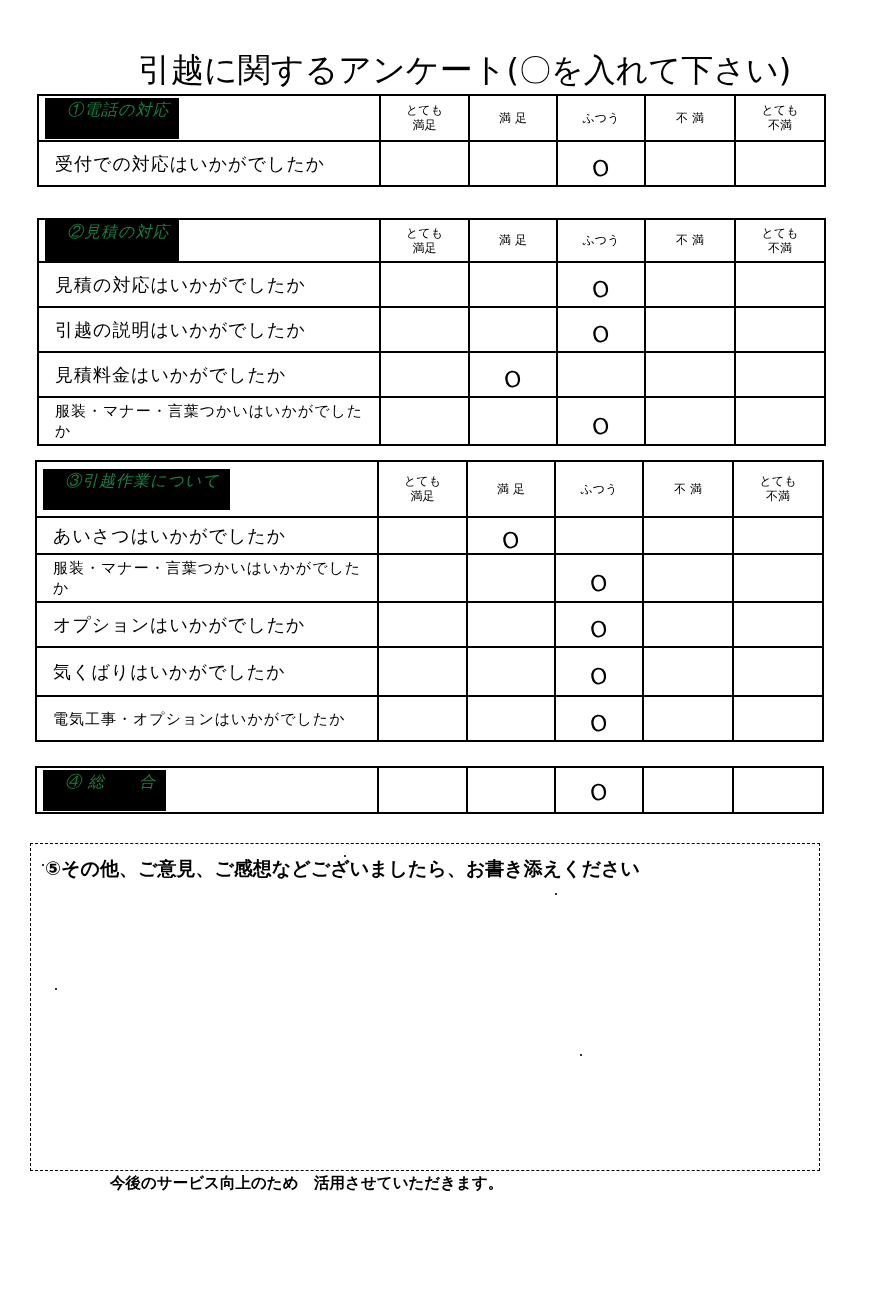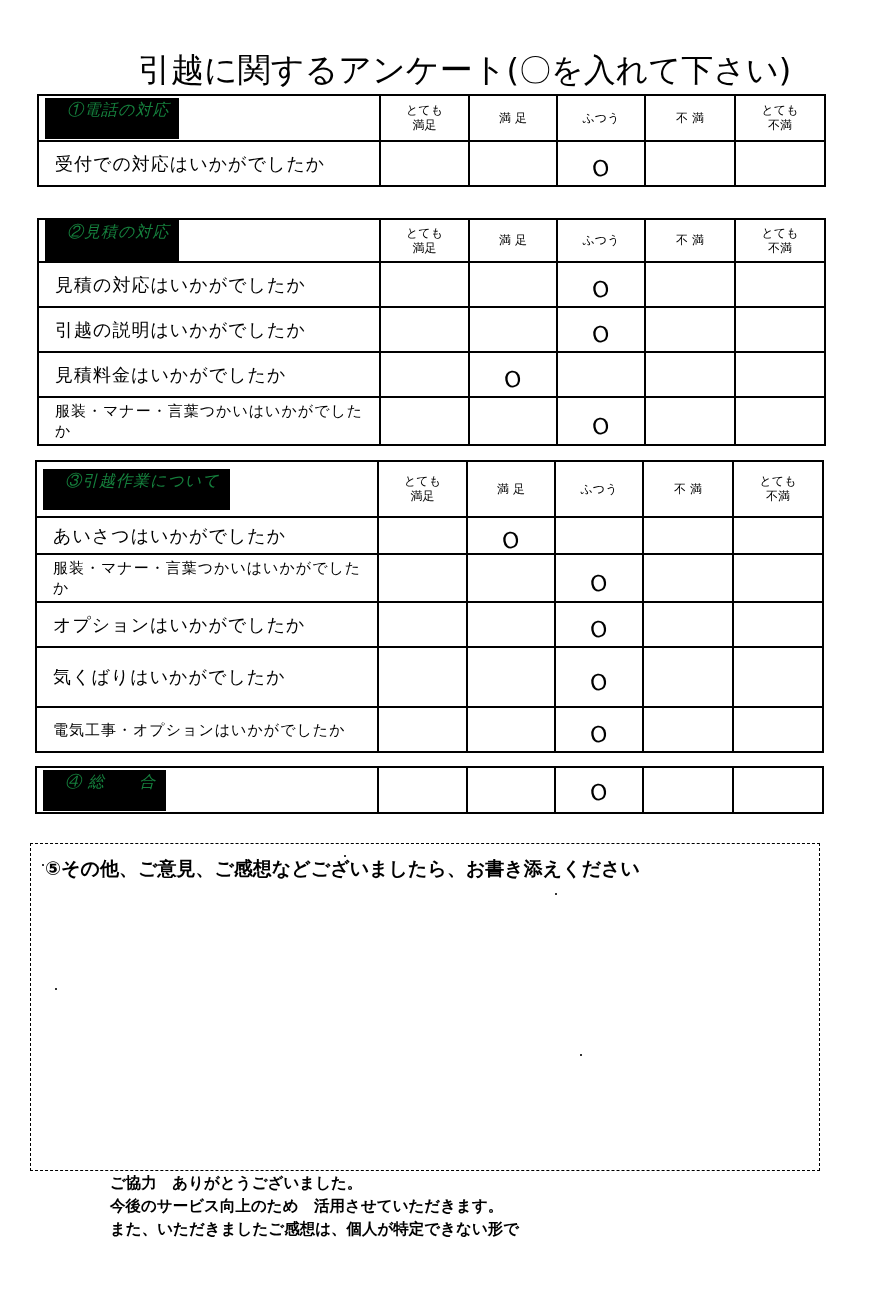--- a/index.html
+++ b/index.html
@@ -173,21 +173,21 @@
     <td class="mark"></td>
   </tr>
   <tr style="height:45px">
     <td class="lbl">オプションはいかがでしたか</td>
     <td class="mark"></td>
     <td class="mark"></td>
     <td class="mark"><span class="circle">O</span></td>
     <td class="mark"></td>
     <td class="mark"></td>
   </tr>
-  <tr style="height:60px">
+  <tr style="height:49px">
     <td class="lbl">気くばりはいかがでしたか</td>
     <td class="mark"></td>
     <td class="mark"></td>
     <td class="mark"><span class="circle">O</span></td>
     <td class="mark"></td>
     <td class="mark"></td>
   </tr>
   <tr style="height:45px">
     <td class="lbl small">電気工事・オプションはいかがでしたか</td>
     <td class="mark"></td>
@@ -223,16 +223,14 @@
 <div class="sec5">⑤その他、ご意見、ご感想などございましたら、お書き添えください</div>
 <div class="comment-box"></div>
 
 <div class="speck" style="left:42px; top:864px;"></div>
 <div class="speck" style="left:344px; top:855px;"></div>
 <div class="speck" style="left:555px; top:893px;"></div>
 <div class="speck" style="left:55px; top:988px;"></div>
 <div class="speck" style="left:580px; top:1054px;"></div>
 
 <div class="footer">
-  <div>ご協力　ありがとうございました。</div>
   <div>今後のサービス向上のため　活用させていただきます。</div>
-  <div>また、いただきましたご感想は、個人が特定できない形で</div>
 </div>
 
 </body></html>

